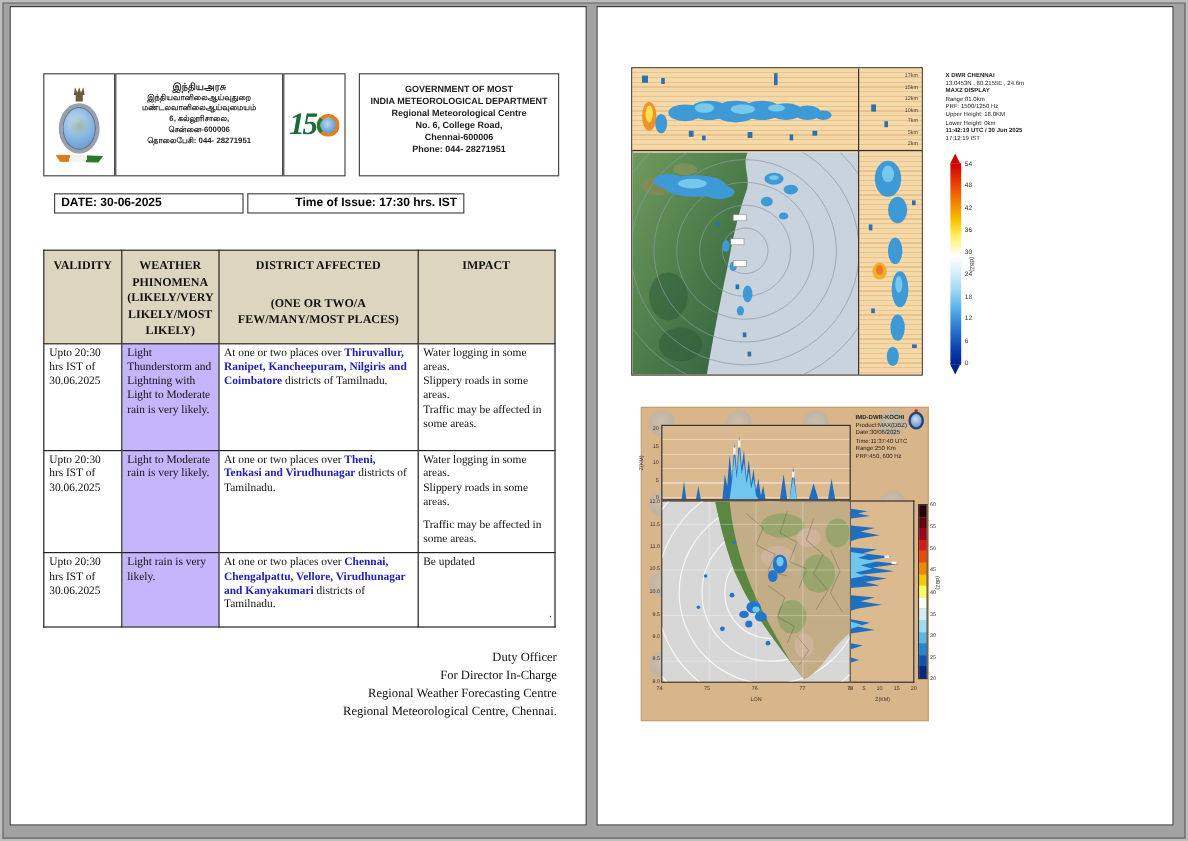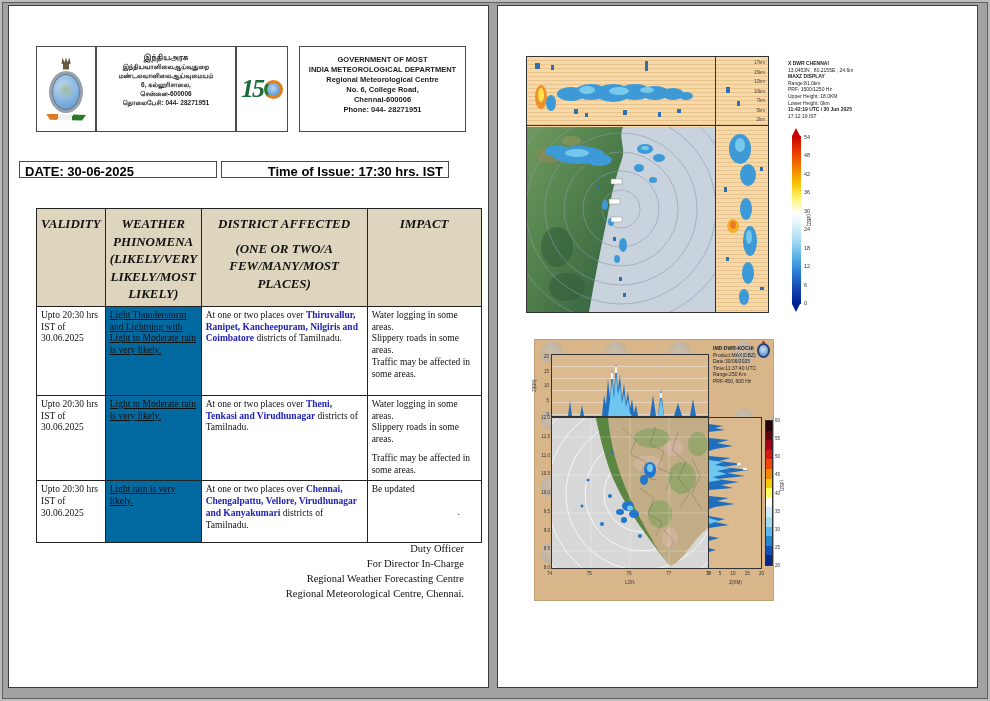--- a/index.html
+++ b/index.html
@@ -12,21 +12,21 @@
     overflow:hidden;
   }
   .page {
     position:absolute; top:5px; width:481px; height:683px;
     background:#ffffff; border:1px solid #3c3c3c;
   }
   #page-left { left:8px; }
   #page-right { left:497px; }
 
   
-  .hdr { position:absolute; left:27px; top:40px; width:430px; height:92px; display:flex; }
+  .hdr { position:absolute; left:27px; top:55px; width:430px; height:92px; display:flex; }
   .hcell { border:1px solid #4a4a4a; height:86px; }
   .hdr-logo { width:60px; display:flex; flex-direction:column; align-items:center; justify-content:center; gap:1px; }
   .ashoka { width:10px; height:12px; background:#6b5b3e;
     clip-path: polygon(20% 100%,20% 55%,5% 55%,15% 0,35% 40%,50% 0,65% 40%,85% 0,95% 55%,80% 55%,80% 100%); }
   .globe { width:34px; height:42px; border-radius:50%; border:3px solid #97a0ab;
     background: radial-gradient(circle at 40% 35%, #c3dbf2, #7fb0e0 55%, #5a8fc8);
     box-shadow: inset 0 0 0 1px #6a7580; position:relative; }
   .globe:after { content:""; position:absolute; left:4px; top:8px; width:20px; height:16px;
     background: radial-gradient(circle, rgba(150,180,140,.8), rgba(150,180,140,0) 70%); }
   .ribbon { width:40px; height:7px;
@@ -41,37 +41,37 @@
   .logo150 .n15 { font-family:"Liberation Serif", serif; font-style:italic; font-weight:bold;
     font-size:26px; color:#1a6b3c; letter-spacing:-2px; }
   .logo150 .g0 { width:19px; height:19px; border-radius:50%;
     background: radial-gradient(circle at 45% 40%, #bcd8ee, #6aa5d8 60%, #4c86ba);
     border:3px solid #e08020; border-left-color:#2a7a2a; margin-left:1px; }
   .hdr-gap { width:11px; border:none; }
   .hdr-eng { width:167px; padding:8px 3px; text-align:center;
     font-family:"Liberation Sans", sans-serif; font-weight:bold; color:#1c1c1c; }
   .hdr-eng [data-repeat] > span { display:block; font-size:7.5px; line-height:10px; }
 
-  .daterow { position:absolute; left:10px; top:155px; width:430px; height:17px; display:flex;
-    font-family:"Liberation Sans", sans-serif; font-weight:bold; font-size:13px; }
+  .daterow { position:absolute; left:36px; top:155px; width:342px; height:17px; display:flex;
+    font-family:"Liberation Sans", sans-serif; font-weight:bold; font-size:10px; }
   .datebox { border:1px solid #4a4a4a; height:17px; padding:2px 5px; }
   .datebox.l { width:198px; }
   .datebox.sp { width:4px; border:none; padding:0; }
   .datebox.r { width:228px; text-align:right; }
 
   .subject { position:absolute; left:27px; top:180px; width:430px; text-align:center;
     font-weight:bold; font-size:11px; text-decoration:underline; color:#111; }
 
   table.warn { position:absolute; left:27px; top:202px; border-collapse:collapse; table-layout:fixed; }
   table.warn th, table.warn td { border:1px solid #222; vertical-align:top; padding:3px 4px;
     font-size:9.5px; line-height:1.25; color:#111; }
-  table.warn th { background:#ddd5bd; text-align:center; font-size:13px; line-height:1.35;
-    font-weight:bold; padding-top:6px;font-style:italic; }
-  .dist-sub { margin-top:7px; display:block; }
-  .yl { background:#0369a1;text-decoration:underline; }
+  table.warn th { background:#ddd5bd; text-align:center; font-size:10px; line-height:1.35;
+    font-weight:bold; padding-top:6px; }
+  .dist-sub { margin-top:18px; display:block; }
+  .yl { background:#c4b5fd; }
   .dn { color:#2121b8; font-weight:bold; }
   .impact span { display:block; }
   .impact.sp3 span:nth-child(3) { margin-top:7px; }
 
   .footdot { position:absolute; left:27px; top:500px; width:424px; text-align:right;
     font-size:10px; color:#333; }
   .signature { position:absolute; right:24px; top:535px; text-align:right;
     font-size:10.5px; line-height:15px; color:#111; }
   .signature span { display:block; }
 

